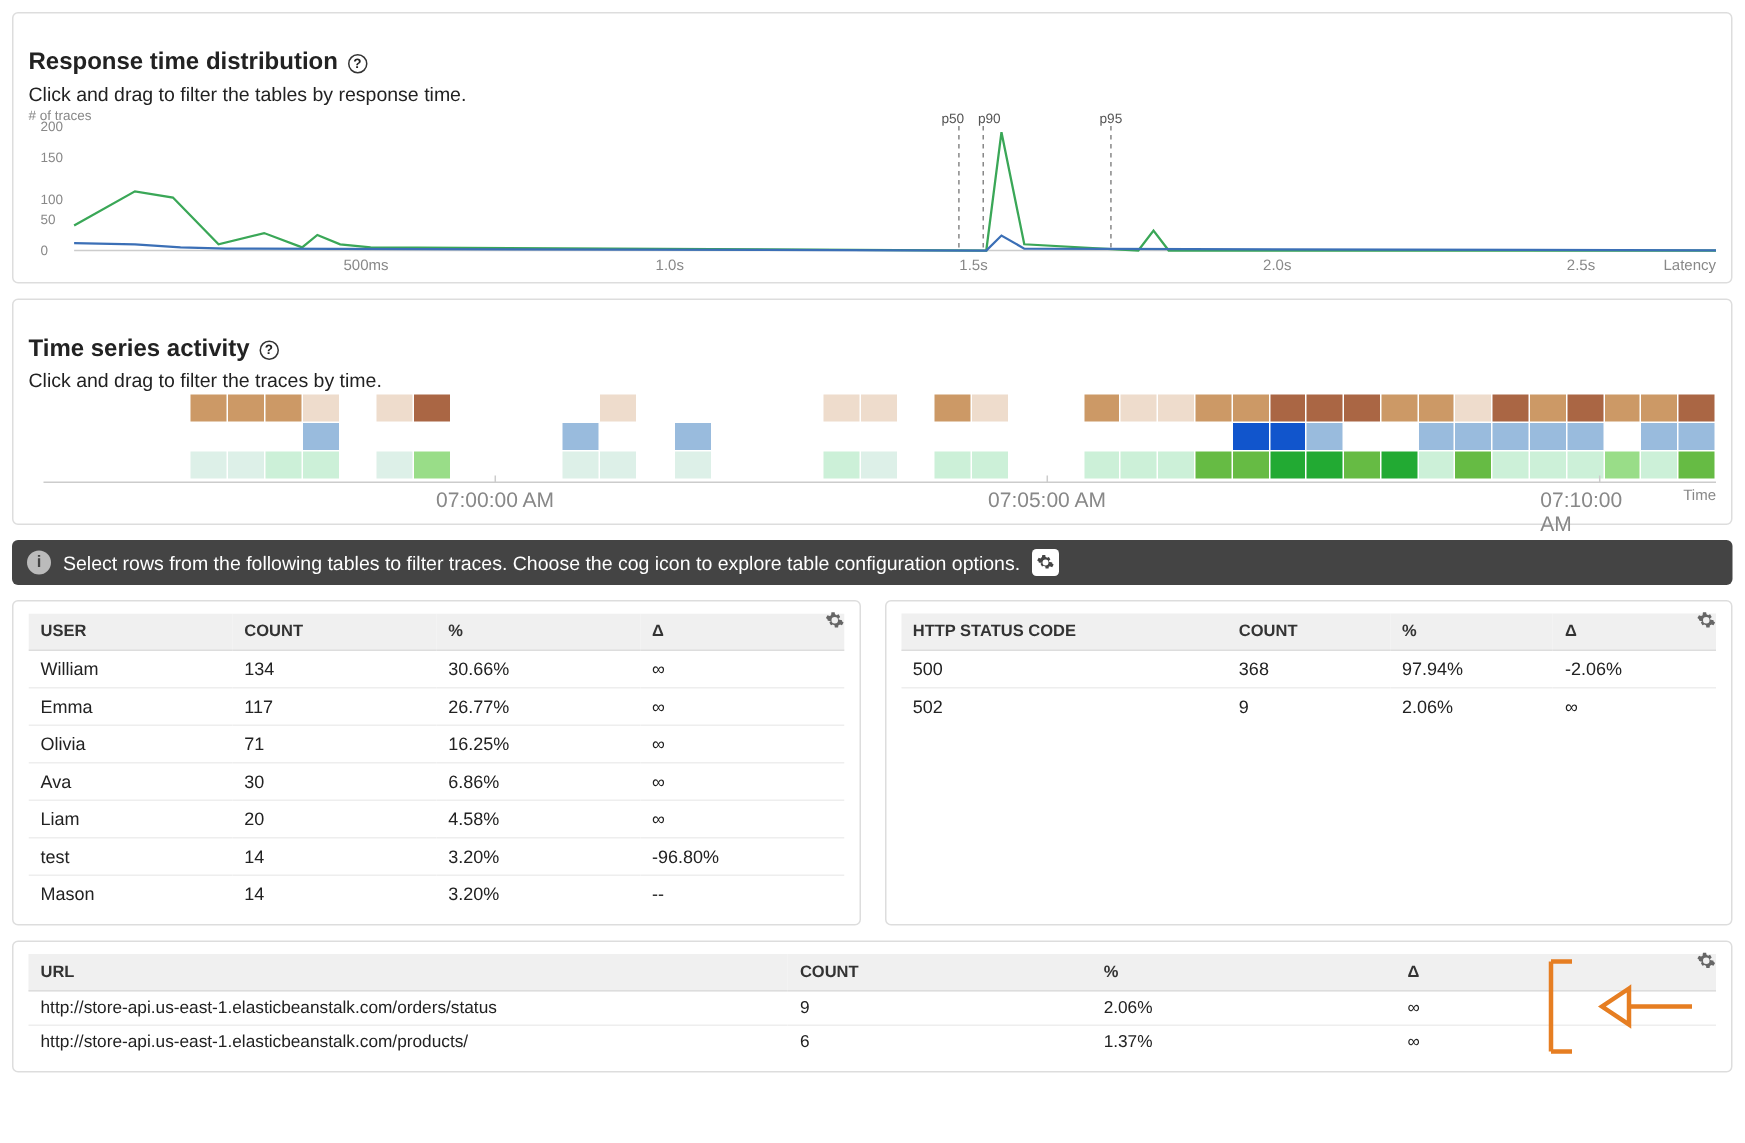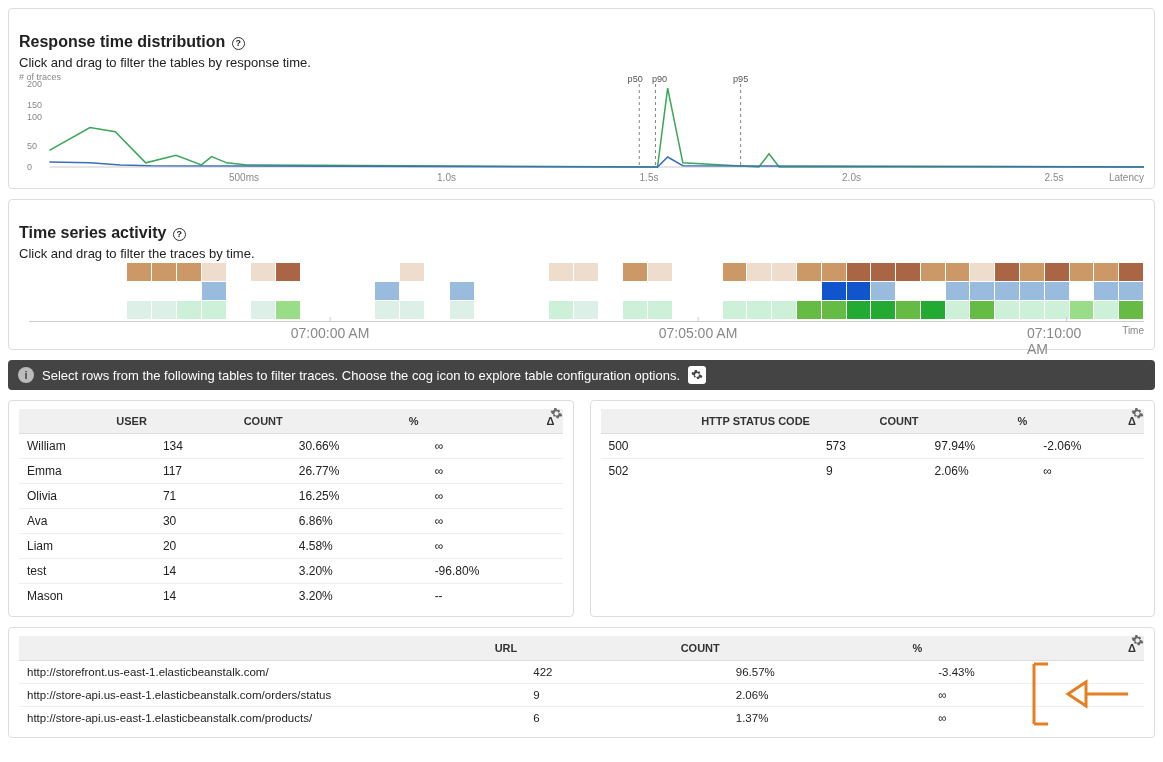--- a/index.html
+++ b/index.html
@@ -87,21 +87,21 @@
     width:18px; height:18px; border-radius:3px; background:#fff;
   }
   .cog-btn svg { width:12px; height:12px; }
   
   .row { display:flex; gap:16px; }
   .col { flex:1 1 50%; border:1px solid #ddd; border-radius:4px; padding:8px 10px; position:relative; }
   .gear-top { position:absolute; top:6px; right:10px; cursor:pointer; }
   .gear-top svg { width:13px; height:13px; fill:#666; }
   table.tbl { width:100%; border-collapse:collapse; font-size:12px; }
   table.tbl th {
-    text-align:right; font-size:11px; font-weight:700;
+    text-align:left; font-size:11px; font-weight:700;
     background:#f0f0f0; padding:6px 8px; color:#333;
     border-bottom:1px solid #ddd;
   }
   table.tbl td { padding:5px 8px; border-top:1px solid #eee; color:#222; }
   .left-scroll { max-height:200px; overflow:hidden; }
   .cutoff td { color:#bbb; }
   
   .url-panel { border:1px solid #ddd; border-radius:4px; padding:8px 10px; position:relative; margin-top:10px; }
   table.tbl.small td { font-size:11.5px; }
   
@@ -119,21 +119,21 @@
   <div class="section-title">
     <span>Response time distribution</span>
     <span class="help-icon">?</span>
   </div>
   <div class="subtitle">Click and drag to filter the tables by response time.</div>
   <div class="rtd-plot">
     <div class="rtd-ylab"># of traces</div>
     <div id="rtd-yticks">
         <div class="rtd-ytick" style="top: 12px;">200</div>
         <div class="rtd-ytick" style="top: 32.75px;">150</div>
-        <div class="rtd-ytick" style="top: 45px;">100</div>
+        <div class="rtd-ytick" style="top: 61px;">100</div>
         <div class="rtd-ytick" style="top: 74.25px;">50</div>
         <div class="rtd-ytick" style="top: 95px;">0</div>
       </div>
     <svg class="rtd-svg" viewBox="0 0 1110 110" preserveAspectRatio="none">
       <line x1="30" y1="95" x2="1110" y2="95" stroke="#ccc" stroke-width="1"></line>
 
       <line class="p-line" x1="612" y1="12" x2="612" y2="95"></line>
       <line class="p-line" x1="628" y1="12" x2="628" y2="95"></line>
       <line class="p-line" x1="712" y1="12" x2="712" y2="95"></line>
       <text class="p-lab" x="608" y="10">p50</text>
@@ -396,21 +396,21 @@
           <tr>
         <th style="width:40%">HTTP STATUS CODE</th>
         <th style="width:20%">COUNT</th>
         <th style="width:20%">%</th>
         <th style="width:20%">Δ</th>
       </tr>
         </thead>
       <tbody id="status-tbody">
           <tr>
             <td>500</td>
-            <td>573</td>
+            <td>368</td>
             <td>97.94%</td>
             <td>-2.06%</td>
           </tr>
           <tr>
             <td>502</td>
             <td>9</td>
             <td>2.06%</td>
             <td>∞</td>
           </tr>
         </tbody>
@@ -427,26 +427,20 @@
   <table class="tbl small">
     <thead>
         <tr>
       <th style="width:45%">URL</th>
       <th style="width:18%">COUNT</th>
       <th style="width:18%">%</th>
       <th style="width:19%">Δ</th>
     </tr>
       </thead>
     <tbody id="url-tbody">
-        <tr>
-          <td>http://storefront.us-east-1.elasticbeanstalk.com/</td>
-          <td>422</td>
-          <td>96.57%</td>
-          <td>-3.43%</td>
-        </tr>
         <tr>
           <td>http://store-api.us-east-1.elasticbeanstalk.com/orders/status</td>
           <td>9</td>
           <td>2.06%</td>
           <td>∞</td>
         </tr>
         <tr>
           <td>http://store-api.us-east-1.elasticbeanstalk.com/products/</td>
           <td>6</td>
           <td>1.37%</td>

